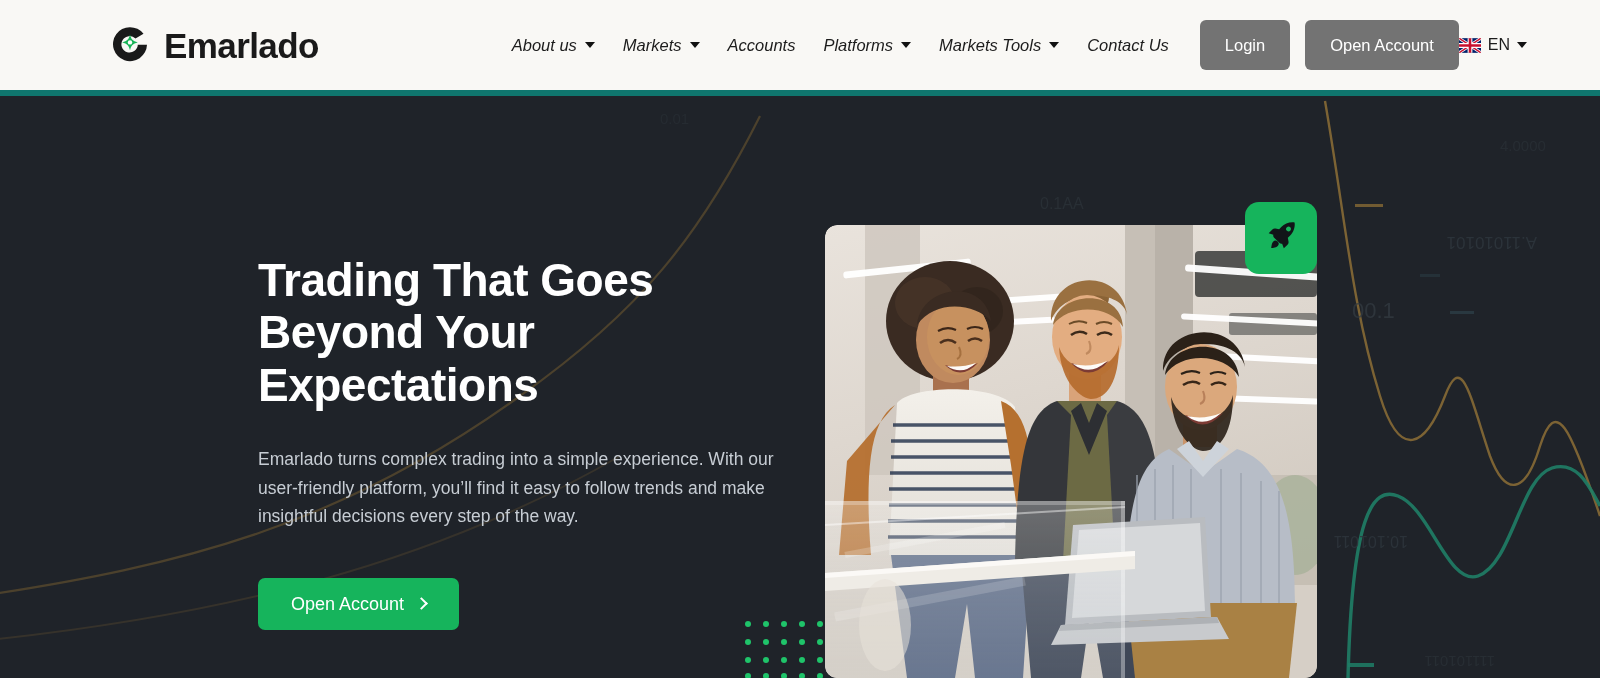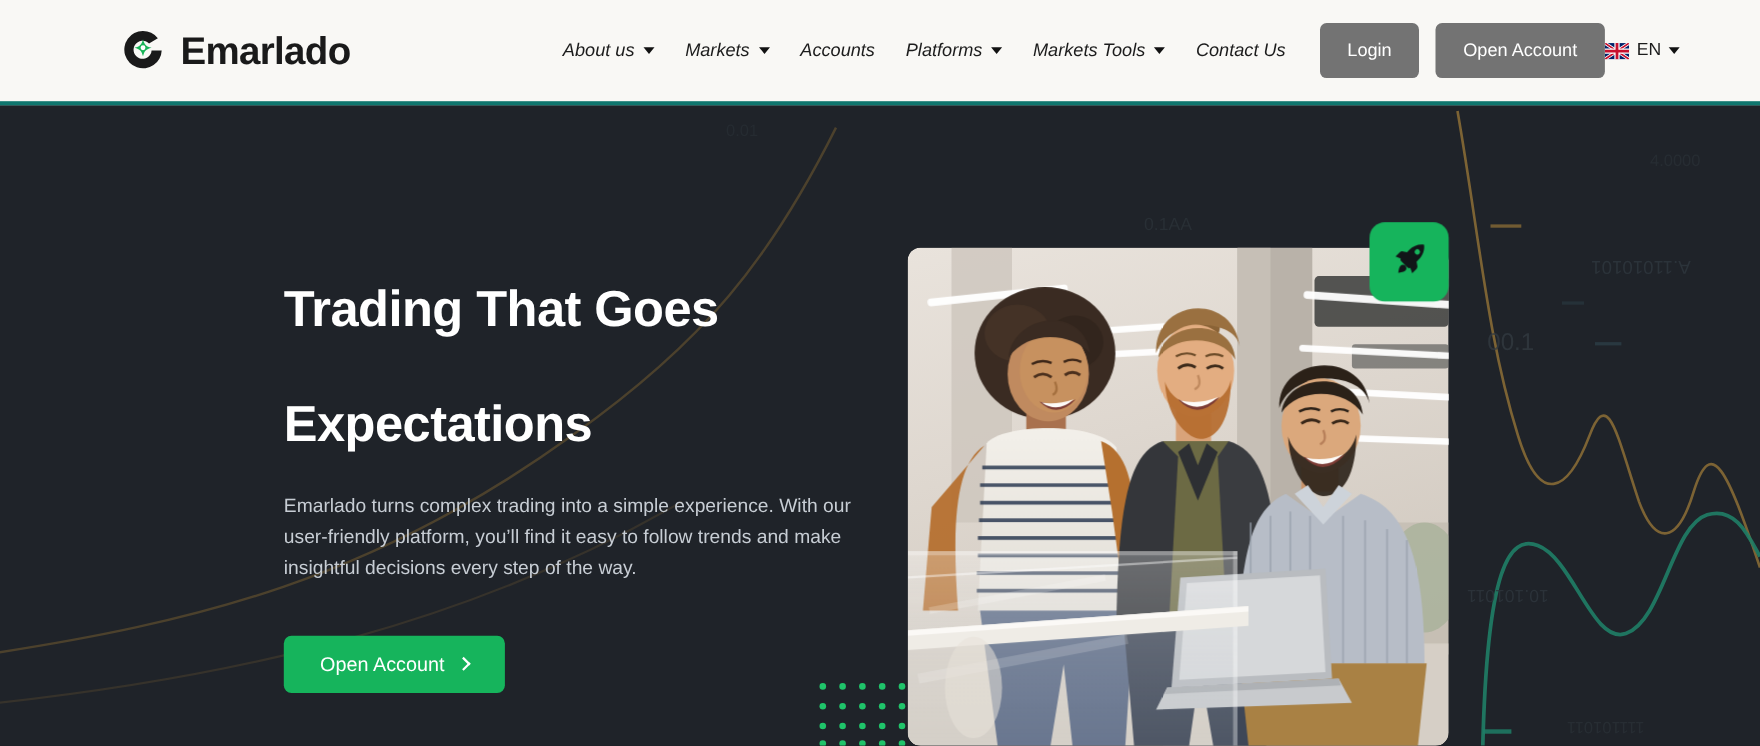--- a/index.html
+++ b/index.html
@@ -9,21 +9,21 @@
     font-family: "Liberation Sans", sans-serif;
     background: #1f2329;
   }
 
   
   .header {
     position: absolute; top: 0; left: 0;
     width: 1600px; height: 96px;
     background: #f9f8f5;
     display: flex; align-items: center;
-    border-bottom: 4px solid #0f766e;
+    border-bottom: 6px solid #0f766e;
   }
   .logo {
     display: flex; align-items: center; gap: 11px;
     margin-left: 107px;
     cursor: pointer;
   }
   .logo-mark { width: 46px; height: 46px; display: block; }
   .logo-text {
     font-size: 35px; font-weight: 700; color: #1a1a1a;
     letter-spacing: -0.6px; line-height: 1;
@@ -225,21 +225,21 @@
     <text x="1500" y="55" font-family="Liberation Sans, sans-serif" font-size="15" fill="#2b3238" opacity="0.65">4.0000</text>
     <text x="660" y="28" font-family="Liberation Sans, sans-serif" font-size="15" fill="#262c32" opacity="0.9">0.01</text>
     <text x="1040" y="240" font-family="Liberation Sans, sans-serif" font-size="14" fill="#2a3138" opacity="0.7">00.000</text>
   </svg>
 
   <div class="hero-inner">
 
     <div class="hero-copy">
       <h1 class="hero-title">
         <span>Trading That Goes</span><br>
-        <br>
+        <span>Beyond Your</span><br>
         <span>Expectations</span>
       </h1>
       <p class="hero-sub">Emarlado turns complex trading into a simple experience. With our user-friendly platform, you’ll find it easy to follow trends and make insightful decisions every step of the way.</p>
       <div class="hero-cta">
         <span>Open Account</span>
         <i class="chev"></i>
       </div>
     </div>
 
     <svg class="dotgrid" viewBox="0 0 82 58">

